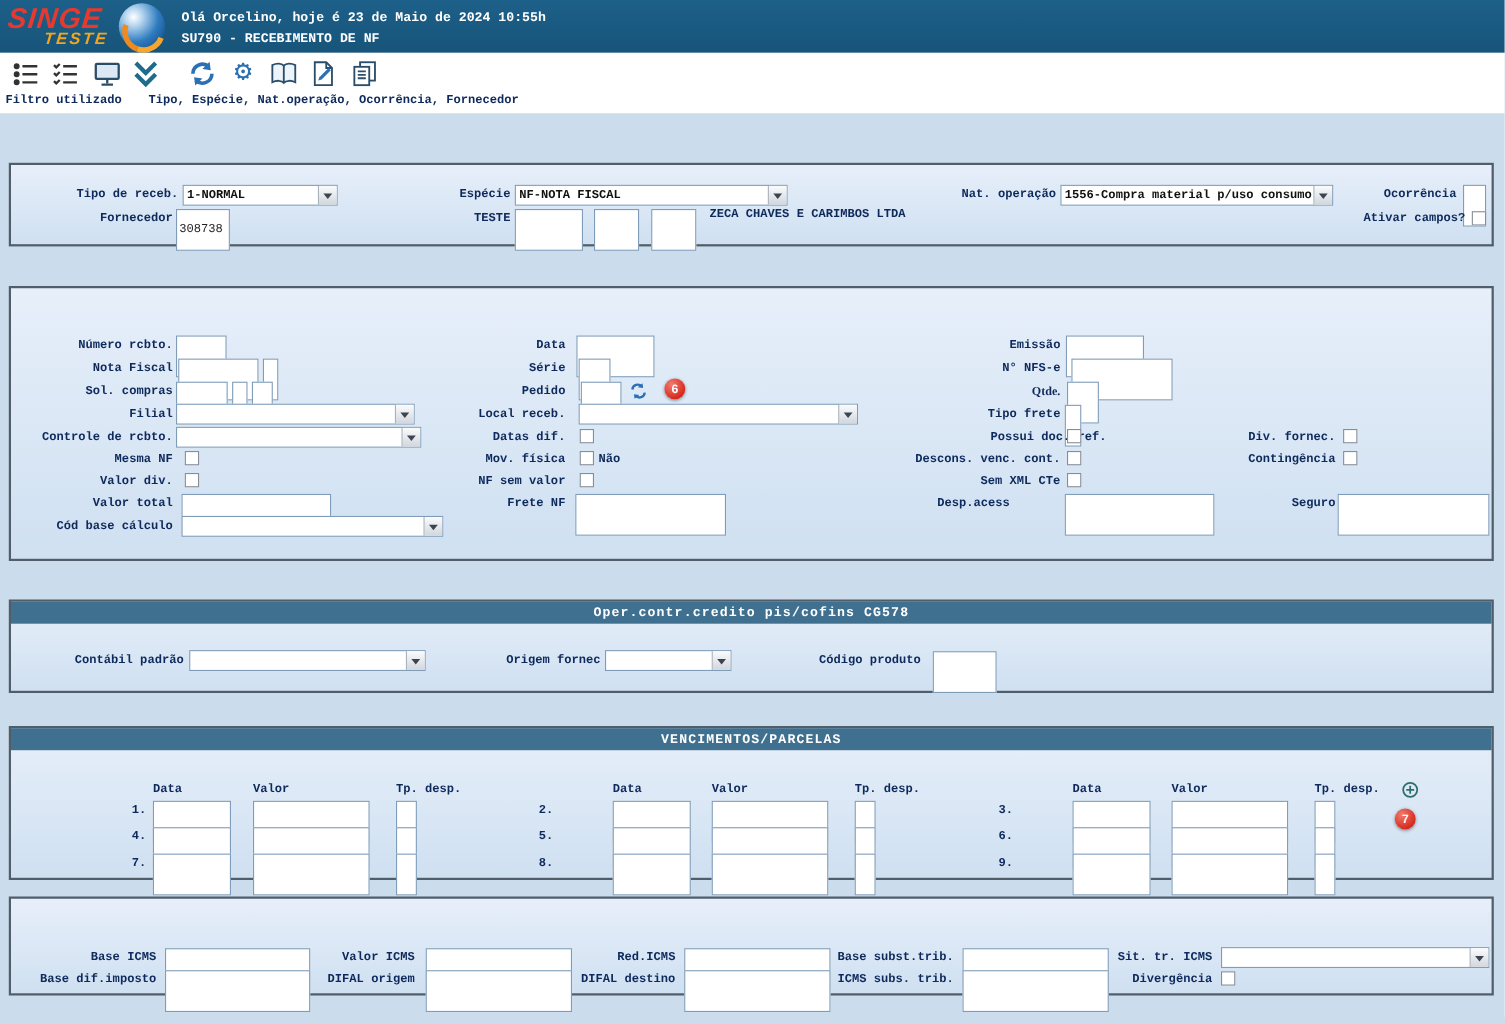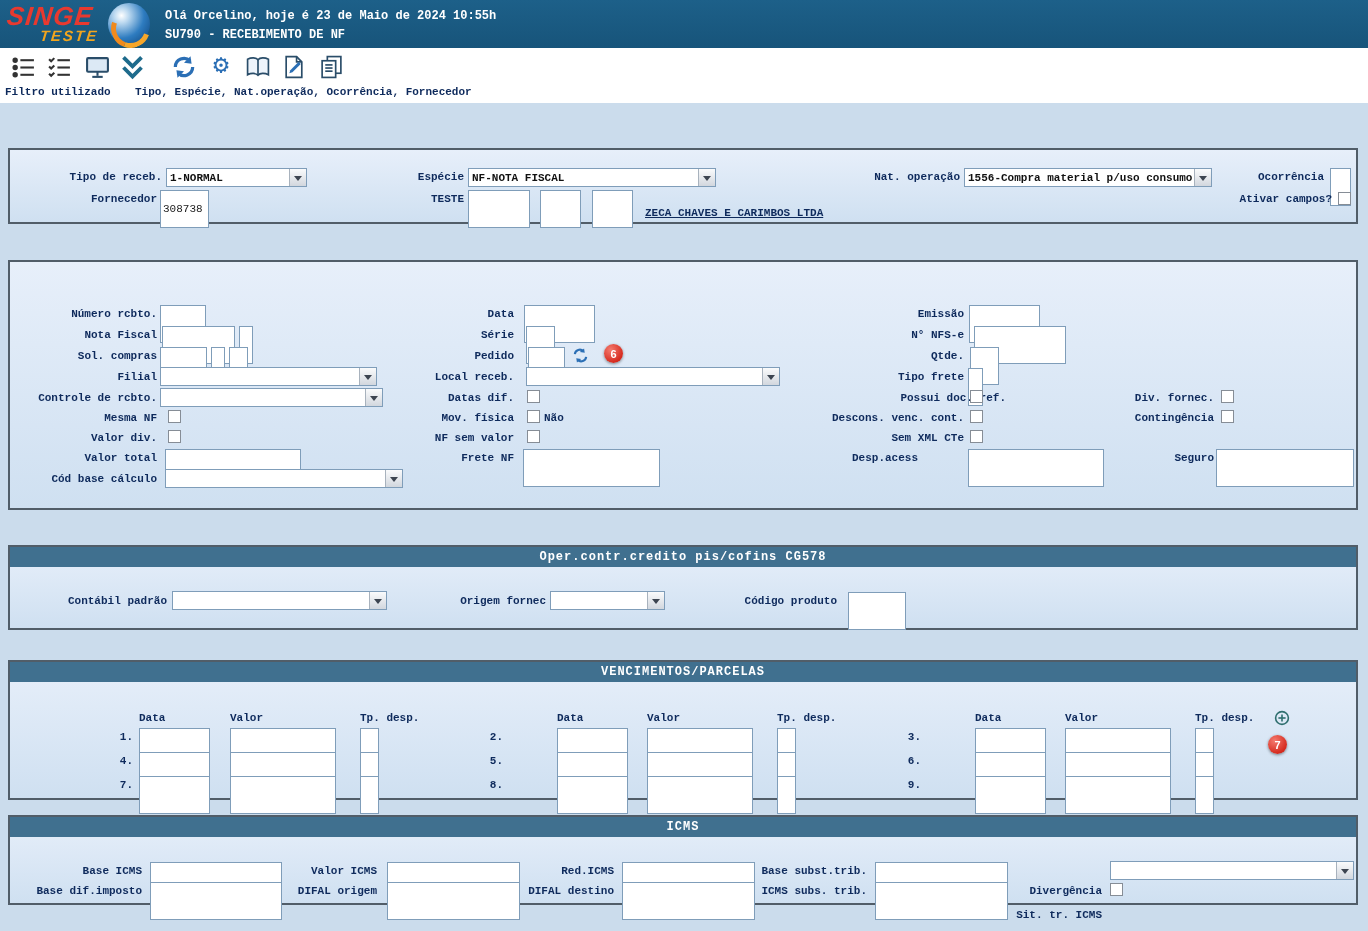--- a/index.html
+++ b/index.html
@@ -157,21 +157,21 @@
     </div>
     <div class="lbl" style="left:1214px;top:21px;width:100px;">Ocorrência</div>
     <input class="inp" style="left: 1320px; top: 18px; width: 21px;">
 
     <div class="lbl" style="left:10px;top:43px;width:137px;">Fornecedor</div>
     <input class="inp" style="left: 150px; top: 40px; width: 49px;" value="308738">
     <div class="lbl" style="left:390px;top:43px;width:64px;">TESTE</div>
     <input class="inp" style="left: 458px; top: 40px; width: 62px;">
     <input class="inp" style="left: 530px; top: 40px; width: 41px;">
     <input class="inp" style="left: 582px; top: 40px; width: 41px;">
-    <div class="txt" style="left:635px;top:57px;text-decoration:underline;">ZECA CHAVES E CARIMBOS LTDA</div>
+    <div class="txt" style="left:635px;top:39px;">ZECA CHAVES E CARIMBOS LTDA</div>
     <div class="lbl" style="left:1180px;top:43px;width:142px;">Ativar campos?</div>
     <div class="chk" style="left:1328px;top:42px;"></div>
   </div>
 
   <div class="box" style="left:8px;top:260px;width:1350px;height:250px;">
 
     <div class="lbl" style="left:5px;top:46px;width:142px;">Número rcbto.</div>
     <input class="inp" style="left: 150px; top: 43px; width: 46px;">
     <div class="lbl" style="left:360px;top:46px;width:144px;">Data</div>
     <input class="inp" style="left: 514px; top: 43px; width: 71px;">
@@ -194,21 +194,21 @@
     <input class="inp" style="left: 518px; top: 85px; width: 37px;">
     <span class="icon" style="left:561px;top:84px;width:18px;height:18px;">
       <svg viewBox="0 0 24 24" width="17" height="17">
           <path d="M4 10a7 7 0 0 1 12-4" fill="none" stroke="#2b6fb5" stroke-width="3"></path>
           <polygon points="17,2 18,8 11,7" fill="#2b6fb5"></polygon>
           <path d="M20 14a7 7 0 0 1-12 4" fill="none" stroke="#2b6fb5" stroke-width="3"></path>
           <polygon points="7,22 6,16 13,17" fill="#2b6fb5"></polygon>
         </svg>
     </span>
     <div class="badge" style="left:594px;top:82px;">6</div>
-    <div class="lbl" style="left:790px;top:88px;width:164px;">Qtde.</div>
+    <div class="lbl" style="left:790px;top:88px;width:164px;font-family:Liberation Serif, serif;">Qtde.</div>
     <input class="inp" style="left: 960px; top: 85px; width: 29px;">
 
     <div class="lbl" style="left:5px;top:109px;width:142px;">Filial</div>
     <div class="sel" style="left:150px;top:105px;width:217px;">
         <span class="v"></span>
         <span class="a"></span>
       </div>
     <div class="lbl" style="left:360px;top:109px;width:144px;">Local receb.</div>
     <div class="sel" style="left:516px;top:105px;width:254px;">
         <span class="v"></span>
@@ -333,31 +333,30 @@
     <input class="inp" style="left: 547px; top: 114px; width: 71px;">
     <input class="inp" style="left: 637px; top: 114px; width: 106px;">
     <input class="inp" style="left: 767px; top: 114px; width: 19px;">
     <div class="venc-num" style="left:873px;top:117px;width:38px;">9.</div>
     <input class="inp" style="left: 965px; top: 114px; width: 71px;">
     <input class="inp" style="left: 1055px; top: 114px; width: 106px;">
     <input class="inp" style="left: 1185px; top: 114px; width: 19px;">
   </div>
 
   <div class="box" style="left:8px;top:815px;width:1350px;height:90px;">
-    <div class="sec-title">ICMS</div>
 
     <div class="lbl" style="left:10px;top:48px;width:122px;">Base ICMS</div>
     <input class="inp" style="left: 140px; top: 45px; width: 132px;">
     <div class="lbl" style="left:245px;top:48px;width:122px;">Valor ICMS</div>
     <input class="inp" style="left: 377px; top: 45px; width: 133px;">
     <div class="lbl" style="left:480px;top:48px;width:124px;">Red.ICMS</div>
     <input class="inp" style="left: 612px; top: 45px; width: 133px;">
     <div class="lbl" style="left:730px;top:48px;width:127px;">Base subst.trib.</div>
     <input class="inp" style="left: 865px; top: 45px; width: 133px;">
-    <div class="lbl" style="left:980px;top:48px;width:112px;margin-top:44px;">Sit. tr. ICMS</div>
+    <div class="lbl" style="left:980px;top:48px;width:112px;">Sit. tr. ICMS</div>
     <div class="sel" style="left:1100px;top:44px;width:244px;">
         <span class="v"></span>
         <span class="a"></span>
       </div>
 
     <div class="lbl" style="left:10px;top:68px;width:122px;">Base dif.imposto</div>
     <input class="inp" style="left: 140px; top: 65px; width: 132px;">
     <div class="lbl" style="left:245px;top:68px;width:122px;">DIFAL origem</div>
     <input class="inp" style="left: 377px; top: 65px; width: 133px;">
     <div class="lbl" style="left:480px;top:68px;width:124px;">DIFAL destino</div>

